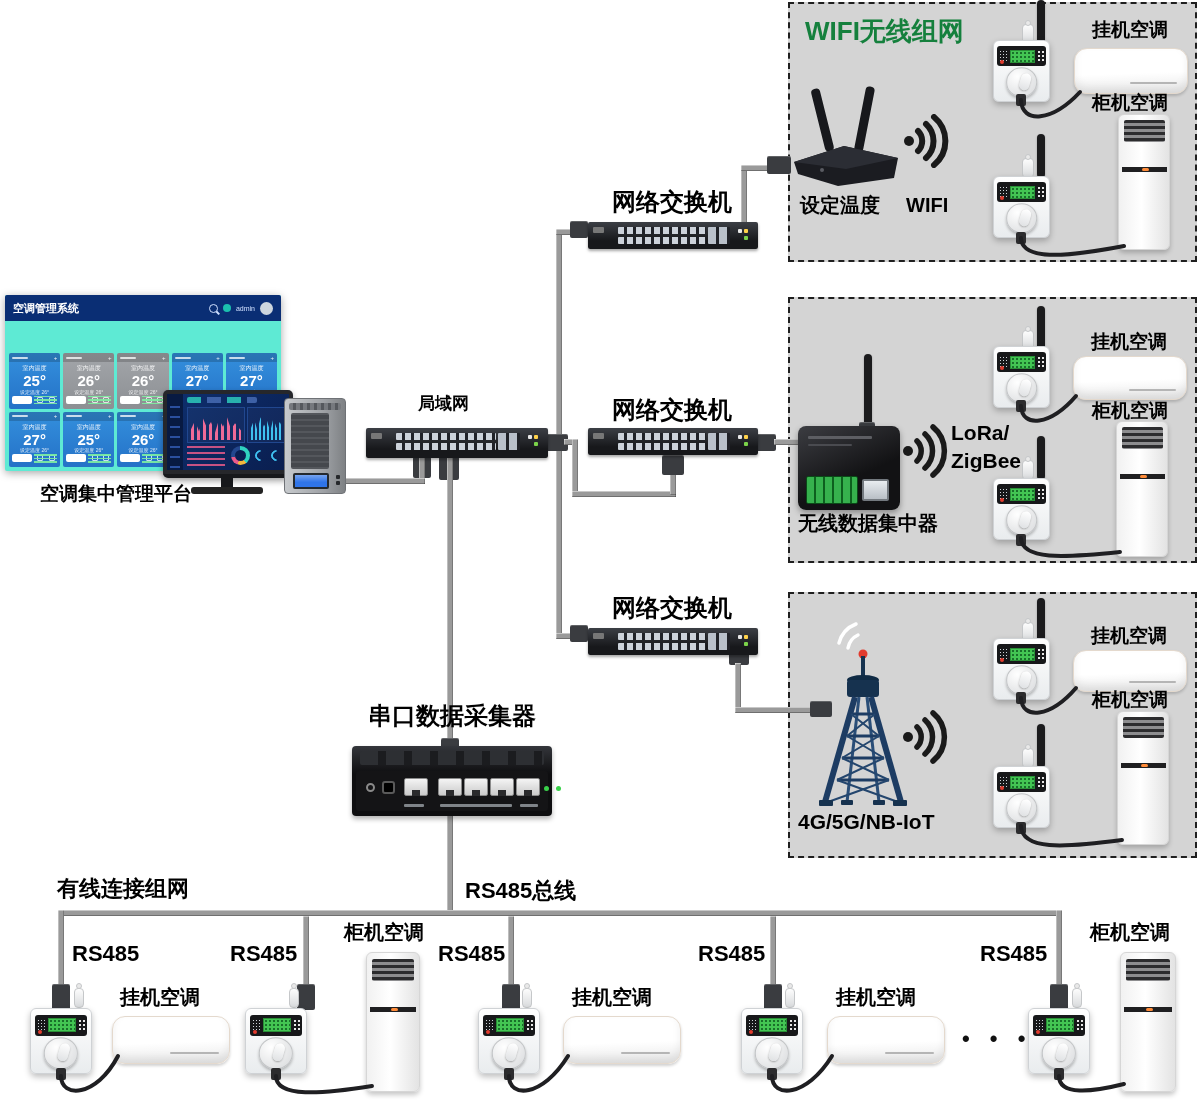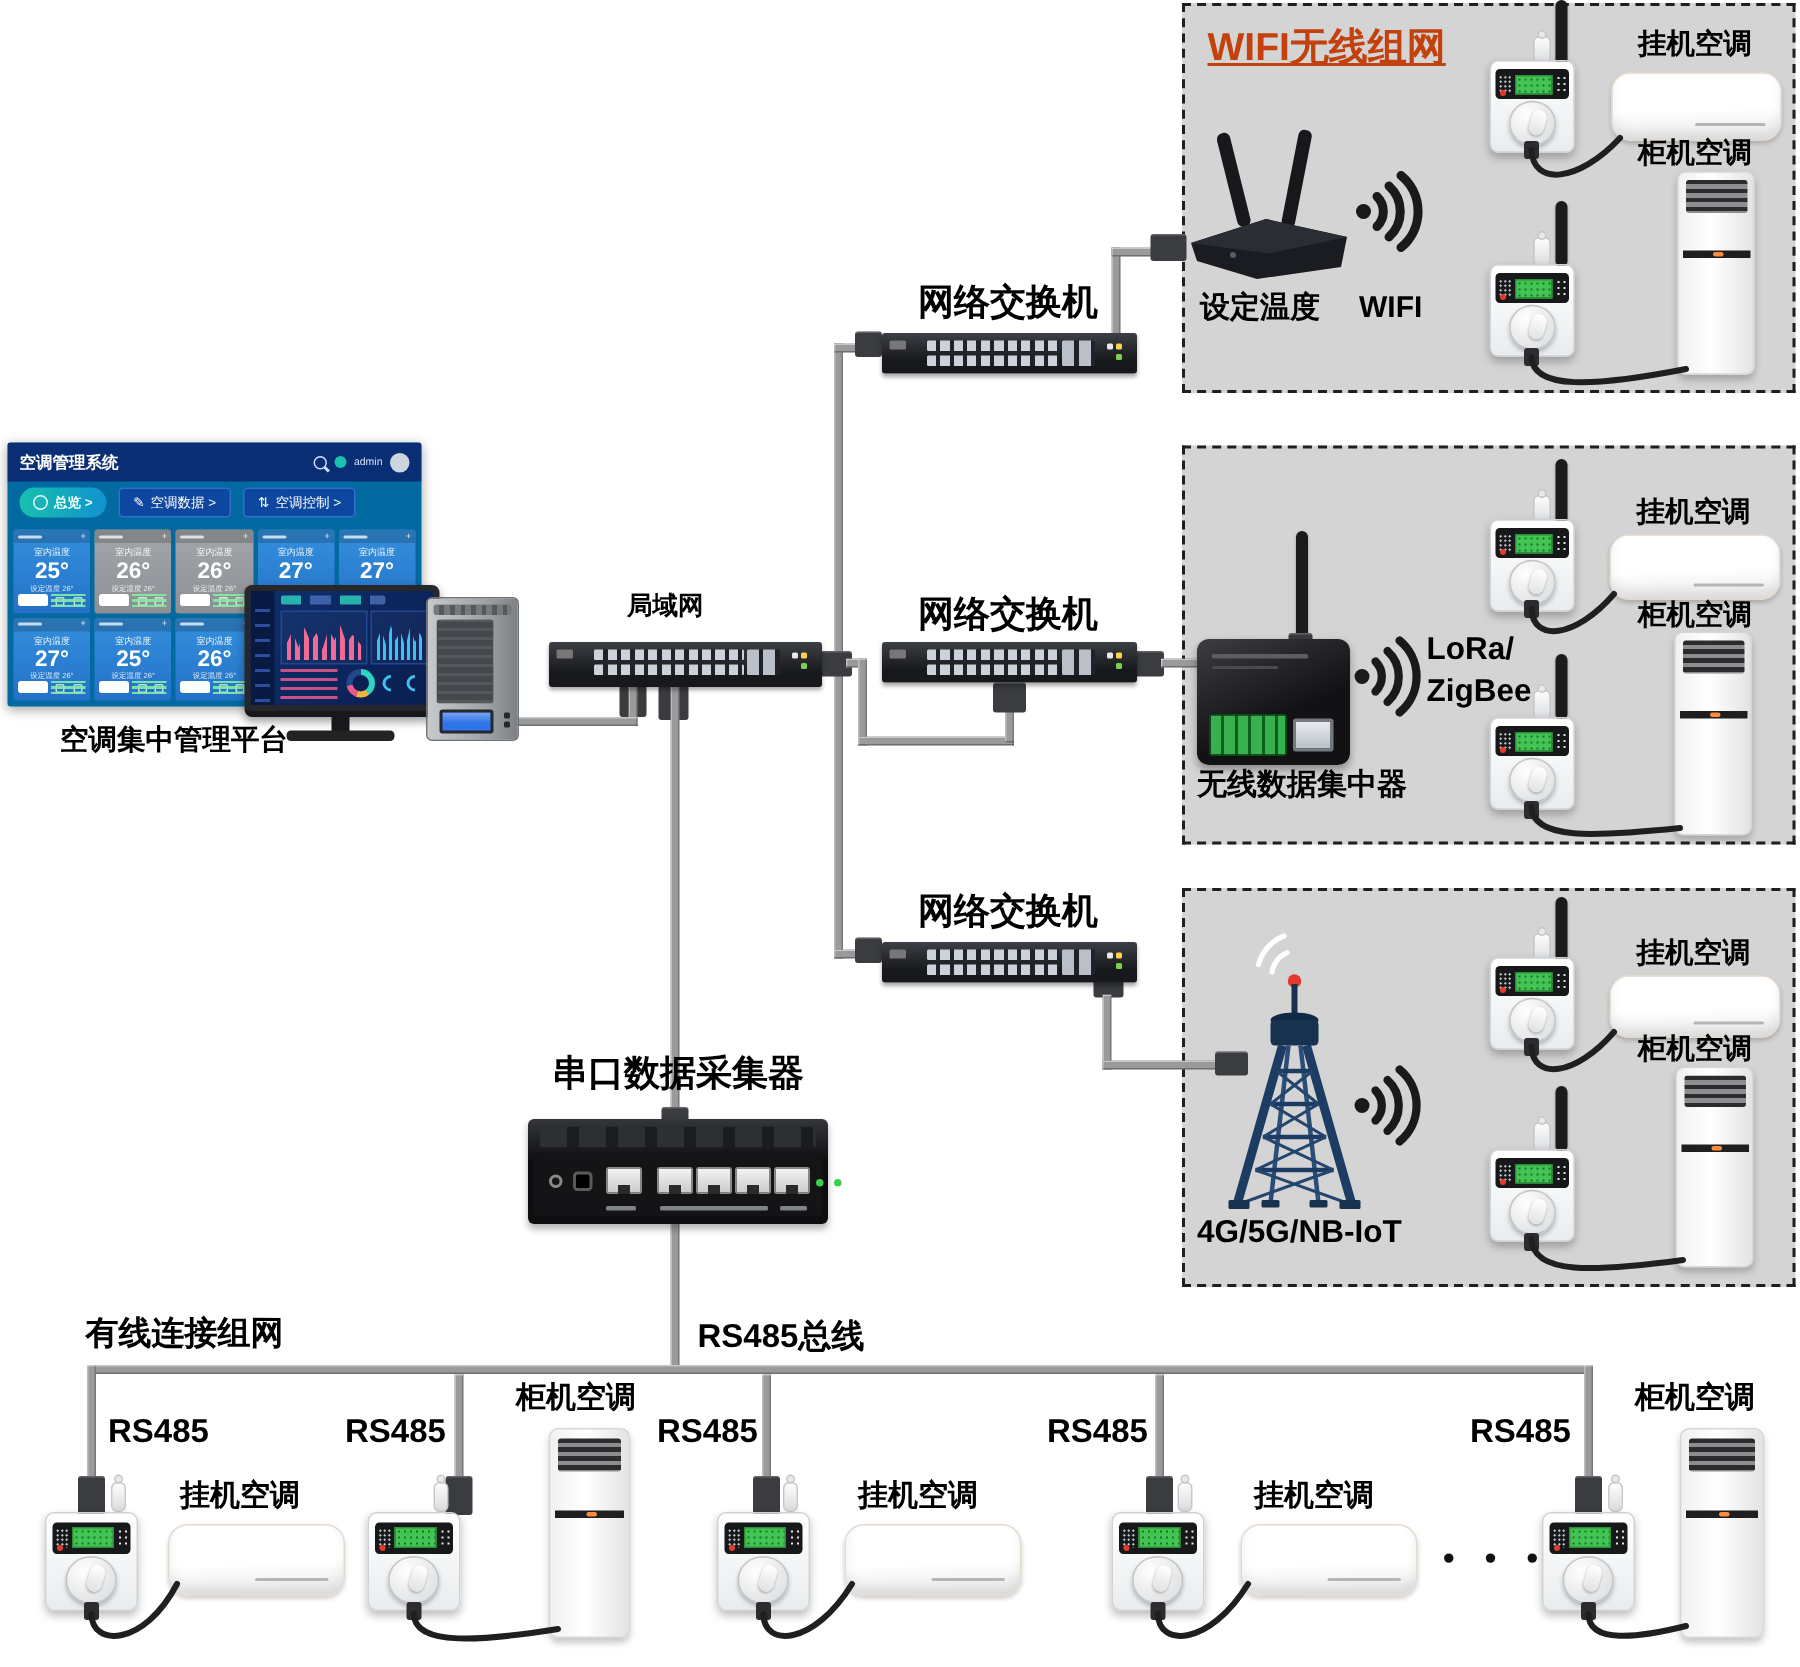--- a/index.html
+++ b/index.html
@@ -1,21 +1,21 @@
 <!DOCTYPE html>
 <html><head>
 <meta charset="utf-8">
 <style>
   html,body{margin:0;padding:0;background:#fff;}
   #canvas{position:relative;width:1200px;height:1111px;background:#ffffff;overflow:hidden;
     font-family:"Liberation Sans","DejaVu Sans",sans-serif;}
   .abs{position:absolute;}
   
   .zone{position:absolute;background:#d4d4d4;border:2px dashed #1f1f1f;box-sizing:border-box;}
-  .zone-title{position:absolute;font-size:26px;font-weight:700;color:#c2410c;white-space:nowrap;text-decoration:underline;}
+  .zone-title{position:absolute;font-size:26px;font-weight:700;color:#15803d;white-space:nowrap;}
   
   .lbl{position:absolute;font-weight:700;color:#000;white-space:nowrap;line-height:1.1;}
   
   .wire{position:absolute;background:#9a9a9a;
     box-shadow:inset 0 1px 0 rgba(255,255,255,.45), inset 0 -1px 0 rgba(0,0,0,.28),
                inset 1px 0 0 rgba(255,255,255,.35), inset -1px 0 0 rgba(0,0,0,.22);}
   .conn{position:absolute;background:#3a3c40;border-radius:2px;box-shadow:inset 0 1px 0 rgba(255,255,255,.2);}
   
   .switch{position:absolute;background:linear-gradient(#3c3f45,#17181b 70%);border-radius:2px;
     box-shadow:0 2px 3px rgba(0,0,0,.35);}
@@ -63,21 +63,21 @@
     background-image:repeating-linear-gradient(90deg,#2d2f33 0 18px,transparent 18px 26px);}
   .coll .front{position:absolute;left:4px;right:4px;bottom:5px;height:40px;background:#141416;border-radius:3px;}
   .coll .screw{position:absolute;left:10px;top:12px;width:9px;height:9px;border:2px solid #8a8a8a;border-radius:50%;box-sizing:border-box;}
   .coll .dc{position:absolute;left:26px;top:10px;width:13px;height:13px;background:#000;border:2px solid #5a5a5a;border-radius:3px;box-sizing:border-box;}
   .coll .rj{position:absolute;top:7px;width:24px;height:18px;background:linear-gradient(#f4f4f4,#cbcbcb);
     border:1px solid #8a8a8a;border-radius:2px;box-sizing:border-box;}
   .coll .rj::after{content:"";position:absolute;left:7px;bottom:-1px;width:8px;height:6px;background:#2a2a2c;}
   .coll .led{position:absolute;top:15px;width:5px;height:5px;background:#39d14a;border-radius:50%;box-shadow:12px 0 0 #39d14a;}
   .coll .plbl{position:absolute;bottom:4px;height:3px;background:#9aa0a6;border-radius:1px;opacity:.8;}
   
-  .dash{position:absolute;left:5px;top:295px;width:276px;height:176px;background:#0369a1;border-radius:2px;
+  .dash{position:absolute;left:5px;top:295px;width:276px;height:176px;background:#5eead4;border-radius:2px;
     box-shadow:0 2px 8px rgba(0,0,0,.35);overflow:hidden;}
   .dash-head{height:26px;background:#0a2e74;display:flex;align-items:center;padding:0 8px;gap:5px;}
   .dash-title{color:#fff;font-size:11px;font-weight:700;}
   .d-search{width:7px;height:7px;border:1.5px solid #cfe0ff;border-radius:50%;position:relative;margin-left:auto;}
   .d-search::after{content:"";position:absolute;right:-3px;bottom:-2px;width:4px;height:1.5px;background:#cfe0ff;transform:rotate(45deg);}
   .d-dot{width:8px;height:8px;background:#1bc0ae;border-radius:50%;}
   .d-admin{color:#cfe0ff;font-size:7px;}
   .d-avatar{width:13px;height:13px;background:#cdd6de;border-radius:50%;}
   .dash-nav{height:28px;display:flex;align-items:center;gap:8px;padding:0 8px;}
   .nav-active{height:20px;padding:0 9px;border-radius:10px;display:flex;align-items:center;gap:4px;
@@ -150,34 +150,20 @@
   <div class="zone" style="left:788px;top:592px;width:409px;height:266px"></div>
 
   <div class="dash">
     <div class="dash-head">
       <span class="dash-title">空调管理系统</span>
       <span class="d-search"></span>
       <span class="d-dot"></span>
       <span class="d-admin">admin</span>
       <span class="d-avatar"></span>
     </div>
-    <div class="dash-nav">
-      <span class="nav-active">
-          <i class="ni"></i>
-          <span>总览 &gt;</span>
-        </span>
-      <span class="nav-btn">
-          <span class="ni2">✎</span>
-          <span>空调数据 &gt;</span>
-        </span>
-      <span class="nav-btn">
-          <span class="ni2">⇅</span>
-          <span>空调控制 &gt;</span>
-        </span>
-    </div>
     <div class="dash-grid">
       <div class="tile">
           <div class="t-head">
             <i class="hb"></i>
             <span class="pl">+</span>
           </div>
           <div class="t-room">室内温度</div>
           <div class="t-temp">25°</div>
           <div class="t-set">设定温度 26°</div>
           <div class="t-ctl">

